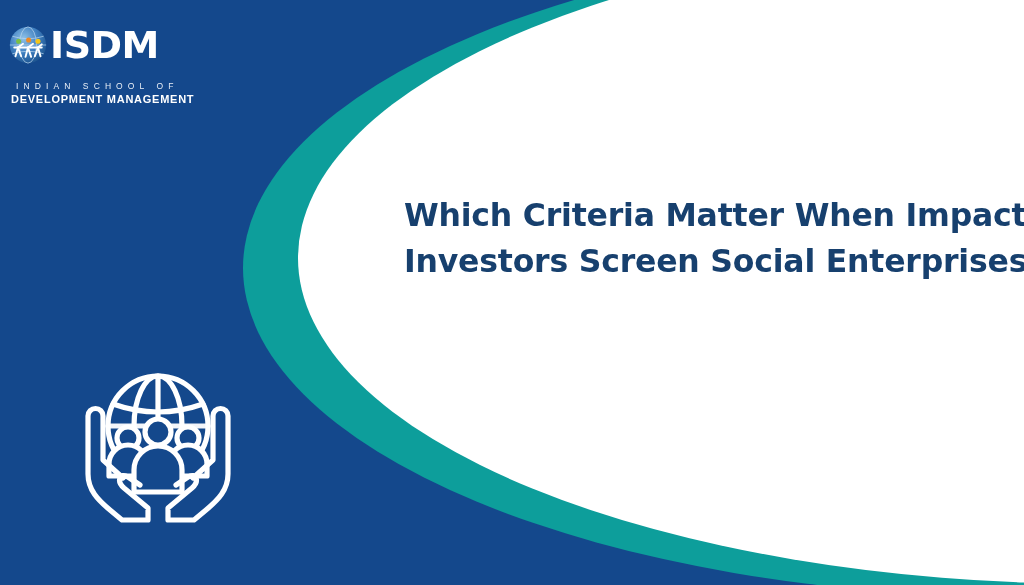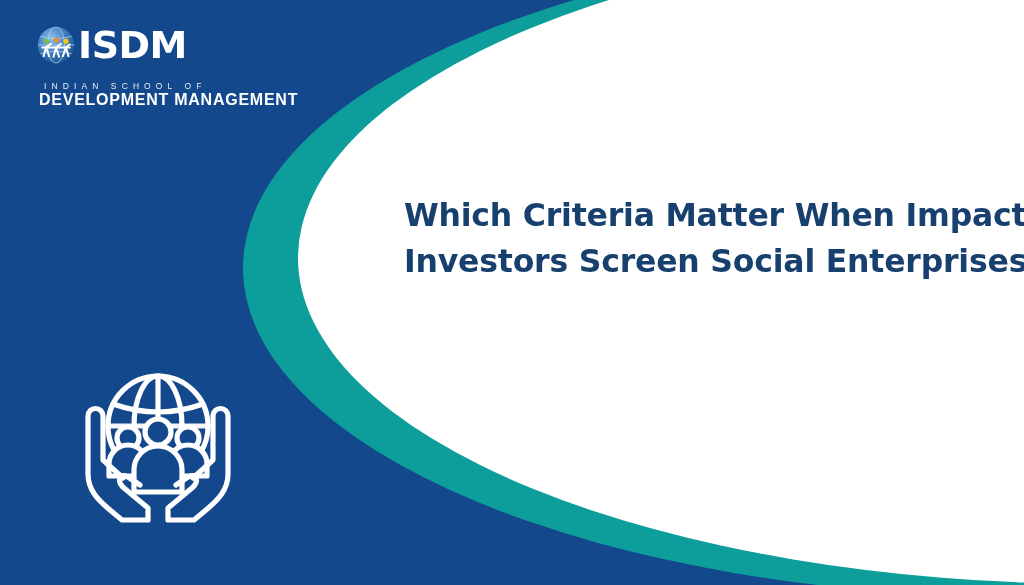--- a/index.html
+++ b/index.html
@@ -26,21 +26,21 @@
     position:absolute;
     inset:0;
     width:1024px;
     height:585px;
     pointer-events:none;
   }
 
   
   .logo {
     position:absolute;
-    left:36px;
+    left:8px;
     top:24px;
     width:170px;
     height:72px;
     z-index:5;
   }
   .logo-row {
     display:flex;
     align-items:center;
     height:42px;
   }
@@ -67,21 +67,21 @@
     line-height:11px;
     letter-spacing:5.1px;
     color:#e8eef6;
     white-space:nowrap;
     margin-left:8px;
     margin-top:15px;
   }
   .logo-tagline2 {
     font-family:"Liberation Sans", sans-serif;
     font-weight:700;
-    font-size:16px;
+    font-size:11px;
     line-height:13px;
     letter-spacing:0.75px;
     color:#ffffff;
     white-space:nowrap;
     margin-left:3px;
     margin-top:1px;
   }
 
   
   .hands-icon {

